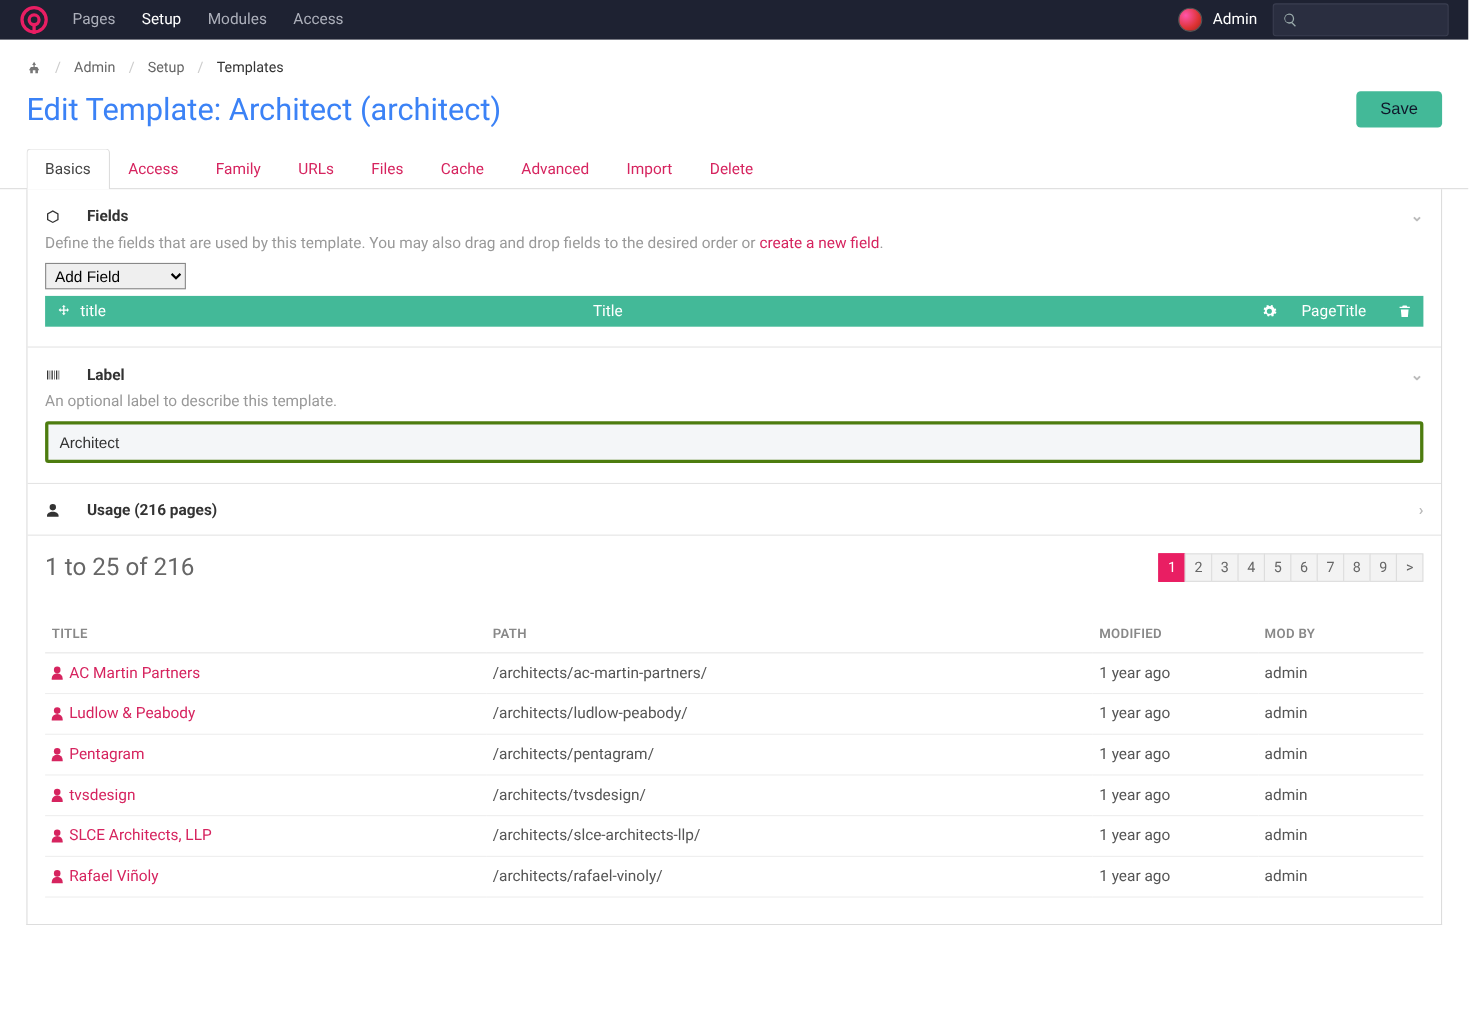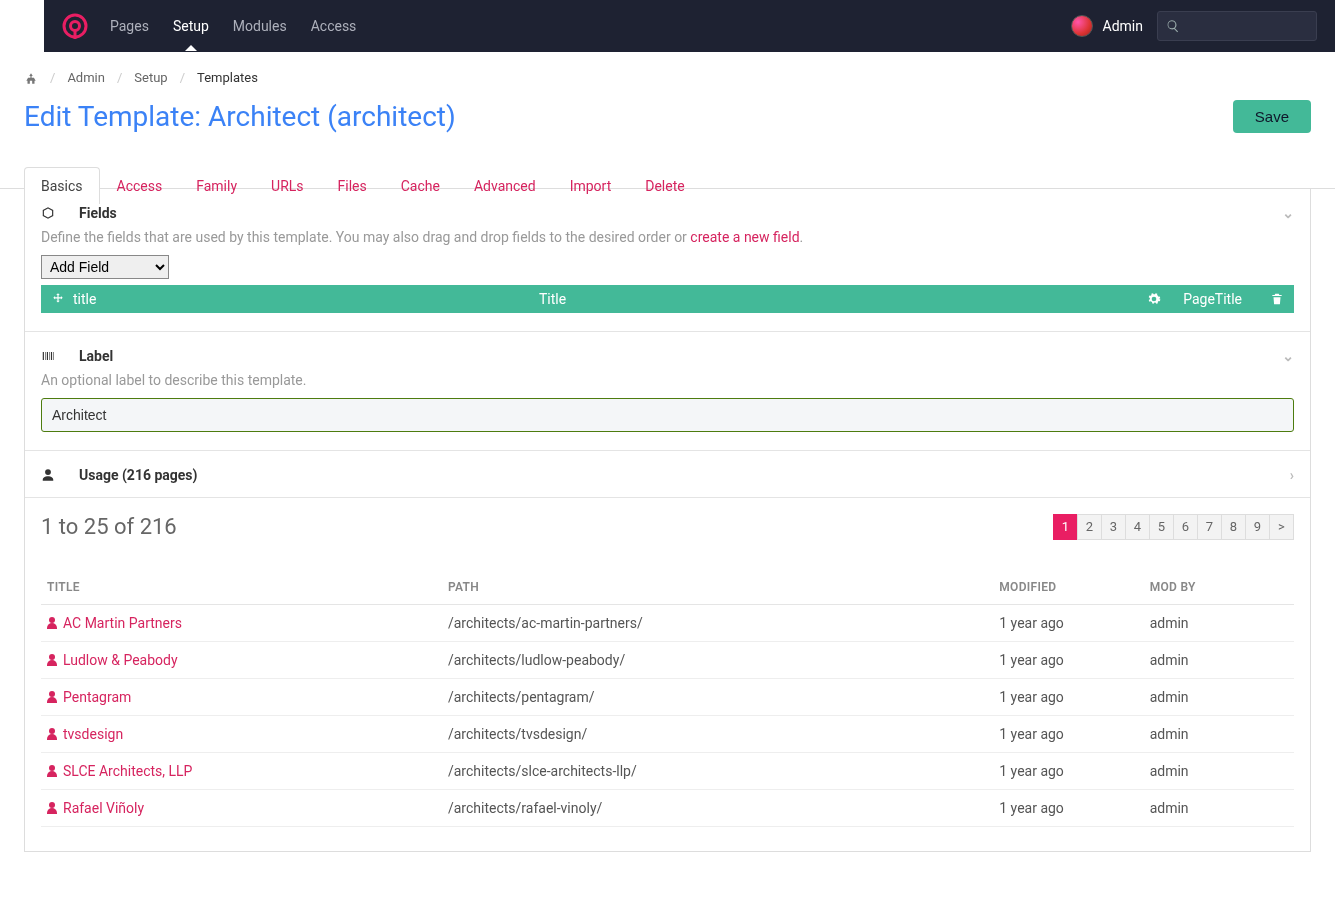--- a/index.html
+++ b/index.html
@@ -1,20 +1,20 @@
 <!DOCTYPE html>
 <html><head>
 <meta charset="utf-8">
 <style>
   * { box-sizing: border-box; margin: 0; padding: 0; }
   body { font-family: -apple-system, BlinkMacSystemFont, "Segoe UI", Roboto, Arial, sans-serif; font-size: 14px; color: #333; background: #fff; }
   a { text-decoration: none; }
 
   
-  .navbar { background: #1e2232; height: 52px; display: flex; align-items: center; padding: 0 18px; margin-left: 44px; }
+  .navbar { background: #1e2232; height: 36px; display: flex; align-items: center; padding: 0 18px; }
   .brand { margin-right: 22px; }
   .brand svg { display: block; }
   .nav-links { display: flex; gap: 24px; flex: 1; }
   .nav-link { color: #adb0bb; cursor: pointer; font-size: 14px; position:relative;}
   .nav-link.active { color: #fff; }
   .nav-link.active::after{content:"";position:absolute;bottom:-17px;left:50%;transform:translateX(-50%);width:0;height:0;border-left:6px solid transparent;border-right:6px solid transparent;border-bottom:6px solid #fff;}
   .user-area { display: flex; align-items: center; color: #fff; gap: 10px; margin-right:14px;}
   .avatar { width: 22px; height: 22px; border-radius: 50%; background: radial-gradient(circle at 30% 30%, #f5a 0%, #d33 60%, #922 100%); border:1px solid #555;}
   .search-box { display: flex; align-items: center; background: #2a2e40; border: 1px solid #3a3e50; border-radius: 3px; width: 160px; height: 30px; padding: 0 8px; }
   .search-box svg { flex-shrink:0; }
@@ -27,40 +27,40 @@
   .crumbs .current { color: #333; }
   .tree-ic{color:#666;}
 
   
   .heading-row { display: flex; align-items: center; padding: 4px 24px 18px; }
   .heading-row h1 { font-size: 28px; font-weight: 400; color: #3b82f6; flex: 1; }
   .btn-save { background: #43b998; color: #0f172a; border: 0; border-radius: 4px; padding: 8px 22px; font-size: 15px; cursor: pointer; }
 
   
   .tabs { display: flex; gap: 0; padding: 0 24px; border-bottom: 1px solid #ddd; }
-  .tab { padding: 10px 16px; color: #d6245f; cursor: pointer; border: 1px solid transparent; border-bottom: 0; border-radius: 4px 4px 0 0; position:relative; top:16px;}
+  .tab { padding: 10px 16px; color: #d6245f; cursor: pointer; border: 1px solid transparent; border-bottom: 0; border-radius: 4px 4px 0 0; position:relative; top:1px;}
   .tab.active { color: #444; border-color: #ddd; background: #fff; }
 
   
   .panel-wrap{border:1px solid #ddd;border-top:0;margin:0 24px;}
   .panel { padding: 16px 16px 18px; border-bottom:1px solid #e4e4e4;}
   .panel:last-child{border-bottom:0;}
   .panel-head { display: flex; align-items: center; gap: 24px; font-weight: 700; color: #333; }
   .panel-head .collapse-ic{margin-left:auto;color:#bbb;font-size:14px;}
   .panel-desc { color: #999; margin-top: 8px; font-size: 14px; }
   .panel-desc a { color: #d6245f; }
 
   .add-field-sel { margin-top: 10px; width: 128px; height: 24px; border:1px solid #888; font-size:14px; padding:0 4px;}
 
   .field-row { margin-top: 6px; background: #43b998; color: #fff; display: flex; align-items: center; height: 28px; padding: 0 10px; gap: 8px; font-size: 14px; }
   .field-row .fname { flex: 0 0 480px; display:flex;align-items:center;gap:8px;}
   .field-row .flabel { flex: 1; }
   .field-row .ftype { display:flex;align-items:center;gap:22px;}
 
-  .label-input { width: 100%; margin-top: 10px; border: 1px solid #4d7c0f; background: #f4f6f8; border-radius: 3px; padding: 8px 10px; font-size: 14px; color:#333;}
+  .label-input { width: 100%; margin-top: 10px; border: 3px solid #4d7c0f; background: #f4f6f8; border-radius: 3px; padding: 8px 10px; font-size: 14px; color:#333;}
   
   .usage-body{padding:16px 16px 24px;}
   .usage-range{font-size:22px;color:#666;margin-bottom:14px;display:flex;align-items:center;}
   .pager{margin-left:auto;display:flex;}
   .pg{min-width:25px;height:26px;border:1px solid #ddd;display:flex;align-items:center;justify-content:center;color:#666;font-size:13px;margin-left:-1px;cursor:pointer;background:#f3f3f3;}
   .pg.active{background:#e91e63;color:#fff;border-color:#e91e63;}
 
   table.usage{width:100%;border-collapse:collapse;margin-top:30px;}
   table.usage th{text-align:left;font-size:12px;color:#888;font-weight:600;letter-spacing:.3px;padding:10px 6px;border-bottom:1px solid #e5e5e5;}
   table.usage td{padding:10px 6px;border-bottom:1px solid #eee;font-size:14px;color:#555;}

